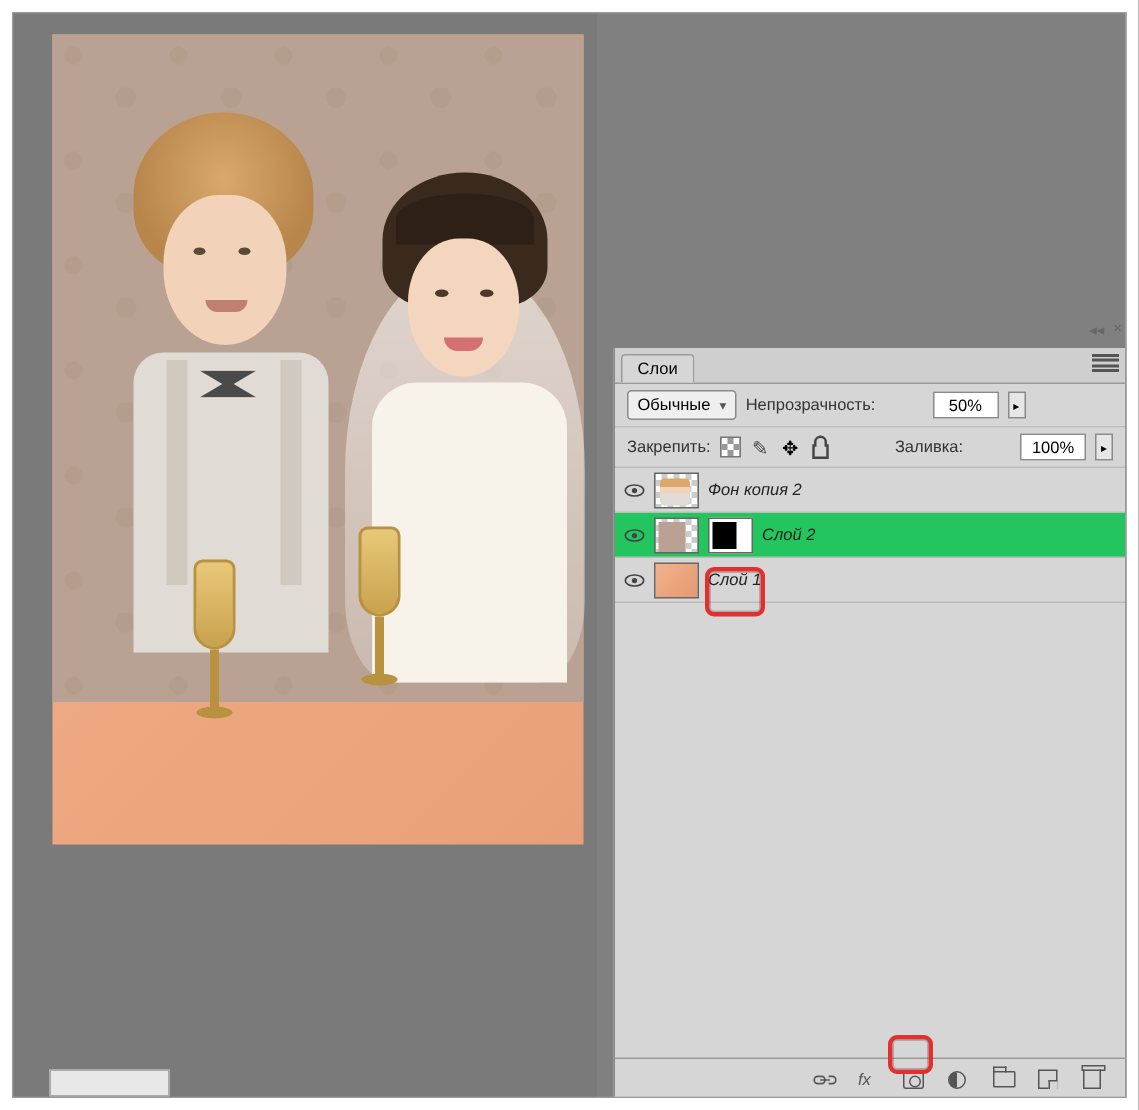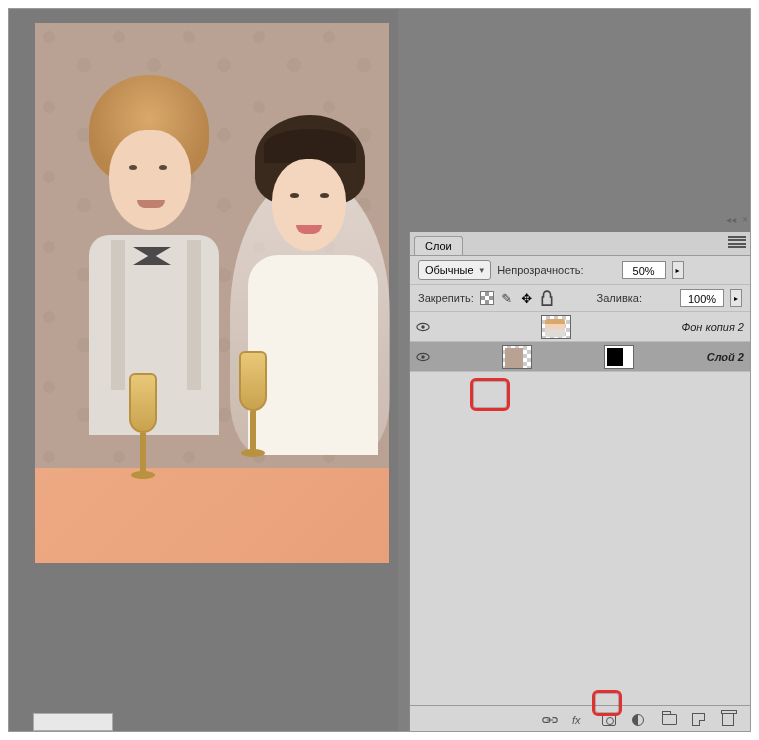--- a/index.html
+++ b/index.html
@@ -65,22 +65,22 @@
 .ico-folder { width: 14px; height: 11px; background: #444; clip-path: polygon(0 20%, 35% 20%, 45% 0, 100% 0, 100% 100%, 0 100%); position: relative; }
 .ico-folder::after { content: ""; position: absolute; inset: 1.5px; background: #d6d6d6; }
 
 .lock-row .ico { width: 14px; height: 14px; display: inline-flex; align-items: center; justify-content: center; }
 .checker { width: 14px; height: 14px; background: repeating-conic-gradient(#999 0 25%, #fff 0 50%) 0 0/8px 8px; border: 1px solid #777; }
 .brush { width: 14px; height: 12px; }
 .brush::before { content: "✎"; font-size: 13px; color: #444; }
 .move-ico { font-size: 13px; }
 
 .layers { flex: 1; background: #d6d6d6; overflow: auto; }
-.layer { display: flex; align-items: center; height: 30px; border-bottom: 1px solid #bcbcbc; padding: 0 6px; gap: 6px; justify-content: space-between; }
-.layer.sel { background: #a3a3a3; font-weight: bold; }
+.layer { display: flex; align-items: center; height: 30px; border-bottom: 1px solid #bcbcbc; padding: 0 6px; gap: 6px; }
+.layer.sel { background: #22c55e; }
 .eye { width: 14px; height: 14px; display: flex; align-items: center; justify-content: center; }
 .eye svg { width: 14px; height: 10px; }
 .thumb { width: 30px; height: 24px; border: 1px solid #666; background: #fff; flex: 0 0 auto; position: relative; }
 .thumb.couple { background: repeating-conic-gradient(#ccc 0 25%, #fff 0 50%) 0 0/8px 8px; }
 .thumb.couple::after { content: ""; position: absolute; left: 3px; top: 3px; width: 20px; height: 18px; background: linear-gradient(180deg, #d9a86a 30%, #f2d2b8 30% 55%, #e0dbd4 55%); border-radius: 3px; }
 .thumb.ornament { background: repeating-conic-gradient(#ccc 0 25%, #fff 0 50%) 0 0/8px 8px; }
 .thumb.ornament::after { content: ""; position: absolute; left: 2px; top: 2px; width: 18px; height: 20px; background: #b9a293; }
 .thumb.peach { background: linear-gradient(135deg, #f2b28c, #e49a72); }
 .thumb.white { background: #fff; }
 .mask-thumb { width: 30px; height: 24px; border: 1px solid #666; background: #fff; position: relative; }
@@ -208,20 +208,30 @@
         <span class="eye">
             <svg viewBox="0 0 16 10">
               <ellipse cx="8" cy="5" rx="7" ry="4.2" fill="none" stroke="#444" stroke-width="1.3"></ellipse>
               <circle cx="8" cy="5" r="2" fill="#444"></circle>
             </svg>
           </span>
         <div class="thumb ornament"></div>
         <div class="mask-thumb"></div>
         <span class="lname">Слой 2</span>
       </div>
+      <div class="layer">
+        <span class="eye">
+            <svg viewBox="0 0 16 10">
+              <ellipse cx="8" cy="5" rx="7" ry="4.2" fill="none" stroke="#444" stroke-width="1.3"></ellipse>
+              <circle cx="8" cy="5" r="2" fill="#444"></circle>
+            </svg>
+          </span>
+        <div class="thumb peach"></div>
+        <span class="lname">Слой 1</span>
+      </div>
     </div>
 
     <div class="panel-footer">
       <span class="ftr-ico">
           <svg width="16" height="10" viewBox="0 0 20 10">
             <path d="M6 5h8M4 2h3a3 3 0 010 6H4a3 3 0 010-6zm9 0h3a3 3 0 010 6h-3" fill="none" stroke="#555" stroke-width="1.4"></path>
           </svg>
         </span>
       <span class="ftr-ico">
           <i style="font-style:italic">fx</i>

